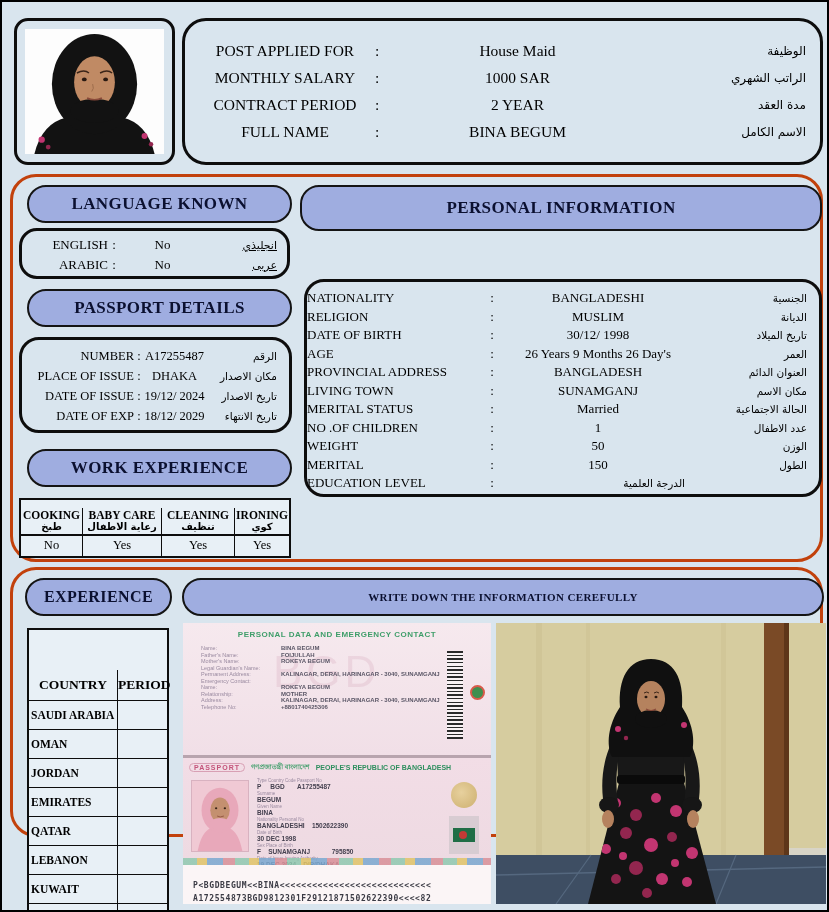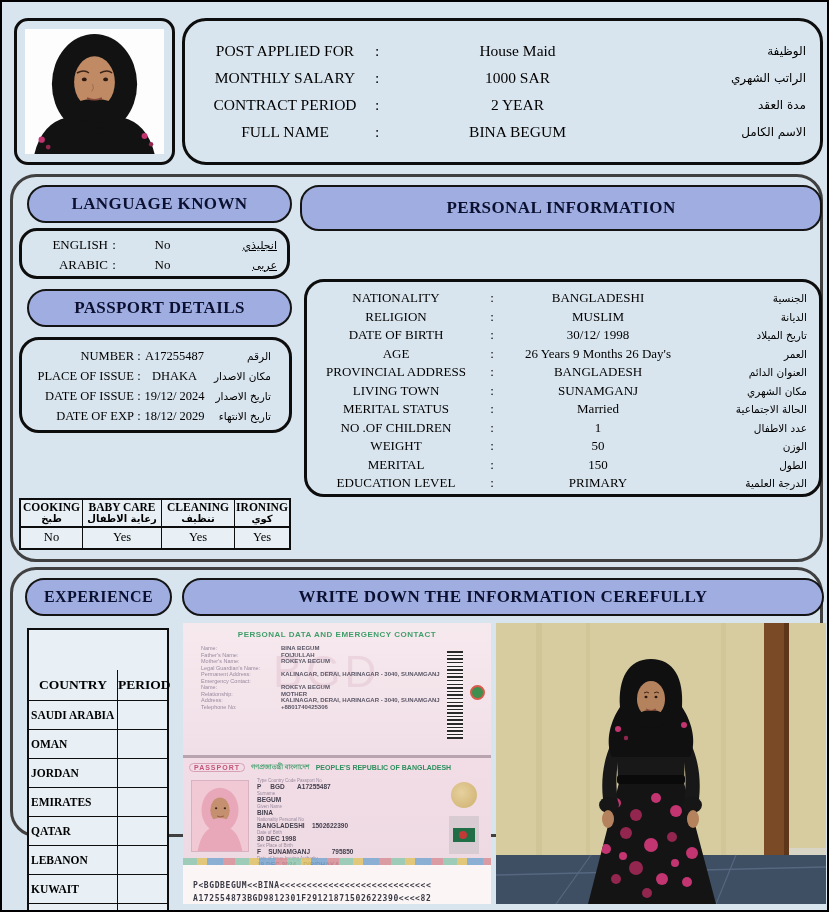--- a/index.html
+++ b/index.html
@@ -1,21 +1,21 @@
 <!DOCTYPE html>
 <html><head>
 <meta charset="utf-8">
 <style>
   * { margin:0; padding:0; box-sizing:border-box; }
   body { width:829px; height:912px; background:#fff; font-family:"Liberation Serif","DejaVu Serif",serif; }
   .page { position:relative; width:829px; height:912px; background:#d9e5ee; border:2px solid #000; overflow:hidden; }
 
   .pill { background:#9fade0; border:2px solid #141414; border-radius:19px; display:flex; align-items:center; justify-content:center; font-weight:bold; color:#0b1030; letter-spacing:.4px; }
   .rbox { border:3px solid #0d0d0d; border-radius:16px; }
-  .section { position:absolute; border:3px solid #404040; border-radius:26px; }
+  .section { position:absolute; border:3px solid #c2410c; border-radius:26px; }
 
   
   .photo-box { position:absolute; left:12px; top:16px; width:161px; height:147px; border:3px solid #0d0d0d; border-radius:14px; background:#d9e5ee; padding:8px; }
   .photo-box .inner { width:100%; height:100%; background:#fdfdfd; overflow:hidden; }
   .post-box { position:absolute; left:180px; top:16px; width:641px; height:147px; border:3px solid #0d0d0d; border-radius:24px; padding:16px 14px 0 10px; }
   .post-row { display:grid; grid-template-columns:180px 14px 1fr 160px; height:27px; align-items:center; font-size:15.5px; }
   .post-row .lbl { text-align:center; }
   .post-row .val { text-align:center; }
   .arab { font-family:"DejaVu Sans",sans-serif; font-size:12px; text-align:right; direction:rtl; }
 
@@ -25,41 +25,41 @@
   .lang-box { position:absolute; left:6px; top:51px; width:271px; height:51px; border-radius:18px; padding-top:4px; }
   .lang-row { display:grid; grid-template-columns:86px 12px 1fr 82px; height:20px; align-items:center; font-size:13px; }
   .lang-row .lbl { text-align:right; }
   .lang-row .val { text-align:center; }
   .lang-row .arab { padding-right:10px; font-size:11px;text-decoration:underline; }
   .pill-pass { position:absolute; left:14px; top:112px; width:265px; height:38px; font-size:17px; }
   .pass-box { position:absolute; left:6px; top:160px; width:273px; height:96px; border-radius:20px; padding-top:6px; }
   .pass-row { display:grid; grid-template-columns:112px 10px 1fr 84px; height:20px; align-items:center; font-size:12.5px; }
   .pass-row .lbl { text-align:right; }
   .pass-row .val { text-align:center; }
-  .pass-row .arab { padding-right:18px; font-size:10.5px; }
+  .pass-row .arab { padding-right:12px; font-size:10.5px; }
   .pill-work { position:absolute; left:14px; top:272px; width:265px; height:38px; font-size:17px; }
   .work-table { position:absolute; left:6px; top:321px; width:272px; border:2px solid #0d0d0d; background:#e8f0f6; }
   .wt-head, .wt-vals { display:grid; grid-template-columns:62px 79px 73px 54px; }
-  .wt-hcell { border-right:1px solid #0d0d0d; border-bottom:2px solid #0d0d0d; text-align:center; padding:1px 0; }
+  .wt-hcell { border-right:1px solid #0d0d0d; border-bottom:2px solid #0d0d0d; text-align:center; padding:1px 0;margin-top:8px; }
   .wt-hcell:last-child, .wt-vcell:last-child { border-right:none; }
   .wt-en { font-weight:bold; font-size:11.5px; line-height:12px; }
   .wt-ar { font-family:"DejaVu Sans",sans-serif; font-weight:bold; font-size:10px; line-height:12px; }
   .wt-vcell { border-right:1px solid #0d0d0d; text-align:center; font-size:12.5px; padding:2px 0 3px; }
 
   .pill-personal { position:absolute; left:287px; top:8px; width:522px; height:46px; font-size:17px; }
   .personal-box { position:absolute; left:291px; top:102px; width:518px; height:218px; border-radius:20px; padding-top:7px; }
   .pers-row { display:grid; grid-template-columns:178px 14px 1fr 122px; height:18.5px; align-items:center; font-size:13px; }
-  .pers-row .lbl { text-align:center; }
+  .pers-row .lbl { text-align:left; }
   .pers-row .val { text-align:center; }
   .pers-row .arab { padding-right:12px; font-size:10.5px; }
 
   
   .bottom { left:8px; top:565px; width:813px; height:270px; }
   .pill-exp { position:absolute; left:12px; top:8px; width:147px; height:38px; font-size:16px; }
-  .pill-write { position:absolute; left:169px; top:8px; width:642px; height:38px; font-size:17px; }
+  .pill-write { position:absolute; left:169px; top:8px; width:642px; height:38px; font-size:11px; }
   .exp-table { position:absolute; left:14px; top:58px; width:142px; border:2px solid #0d0d0d; background:#e8f0f6; }
   .exp-head { display:grid; grid-template-columns:89px 51px;margin-top:40px; }
   .exp-head div { border-right:1px solid #0d0d0d; border-bottom:1px solid #0d0d0d; font-weight:bold; font-size:13.5px; text-align:center; padding:7px 0; }
   .exp-head div:last-child { border-right:none; }
   .exp-row { display:grid; grid-template-columns:89px 51px; }
   .exp-row div { border-right:1px solid #0d0d0d; border-bottom:1px solid #0d0d0d; font-weight:bold; font-size:11.5px; padding:8px 0 8px 2px; }
   .exp-row div:last-child { border-right:none; }
   .exp-row:last-child div { border-bottom:none; }
 
   
@@ -198,20 +198,21 @@
         </div>
 
         <div class="pass-row">
           <span class="lbl">DATE OF EXP</span>
           <span style="text-align:center">:</span>
           <span class="val">18/12/ 2029</span>
           <span class="arab">تاريخ الانتهاء</span>
         </div>
       </div>
 
+    <div class="pill pill-work">WORK EXPERIENCE</div>
     <div class="work-table">
       <div class="wt-head">
 
           <div class="wt-hcell">
             <div class="wt-en">COOKING</div>
             <div class="wt-ar">طبخ</div>
           </div>
 
           <div class="wt-hcell">
             <div class="wt-en">BABY CARE</div>
@@ -275,21 +276,21 @@
           <span class="lbl">PROVINCIAL ADDRESS</span>
           <span style="text-align:center">:</span>
           <span class="val">BANGLADESH</span>
           <span class="arab">العنوان الدائم</span>
         </div>
 
         <div class="pers-row">
           <span class="lbl">LIVING TOWN</span>
           <span style="text-align:center">:</span>
           <span class="val">SUNAMGANJ</span>
-          <span class="arab">مكان الشهري</span>
+          <span class="arab">مكان الاسم</span>
         </div>
 
         <div class="pers-row">
           <span class="lbl">MERITAL STATUS</span>
           <span style="text-align:center">:</span>
           <span class="val">Married</span>
           <span class="arab">الحالة الاجتماعية</span>
         </div>
 
         <div class="pers-row">
@@ -309,21 +310,20 @@
         <div class="pers-row">
           <span class="lbl">MERITAL</span>
           <span style="text-align:center">:</span>
           <span class="val">150</span>
           <span class="arab">الطول</span>
         </div>
 
         <div class="pers-row">
           <span class="lbl">EDUCATION LEVEL</span>
           <span style="text-align:center">:</span>
-          <span class="val">PRIMARY</span>
           <span class="arab">الدرجة العلمية</span>
         </div>
       </div>
   </div>
 
   <div class="section bottom">
 
     <div class="pill pill-exp">EXPERIENCE</div>
 
     <div class="exp-table">

